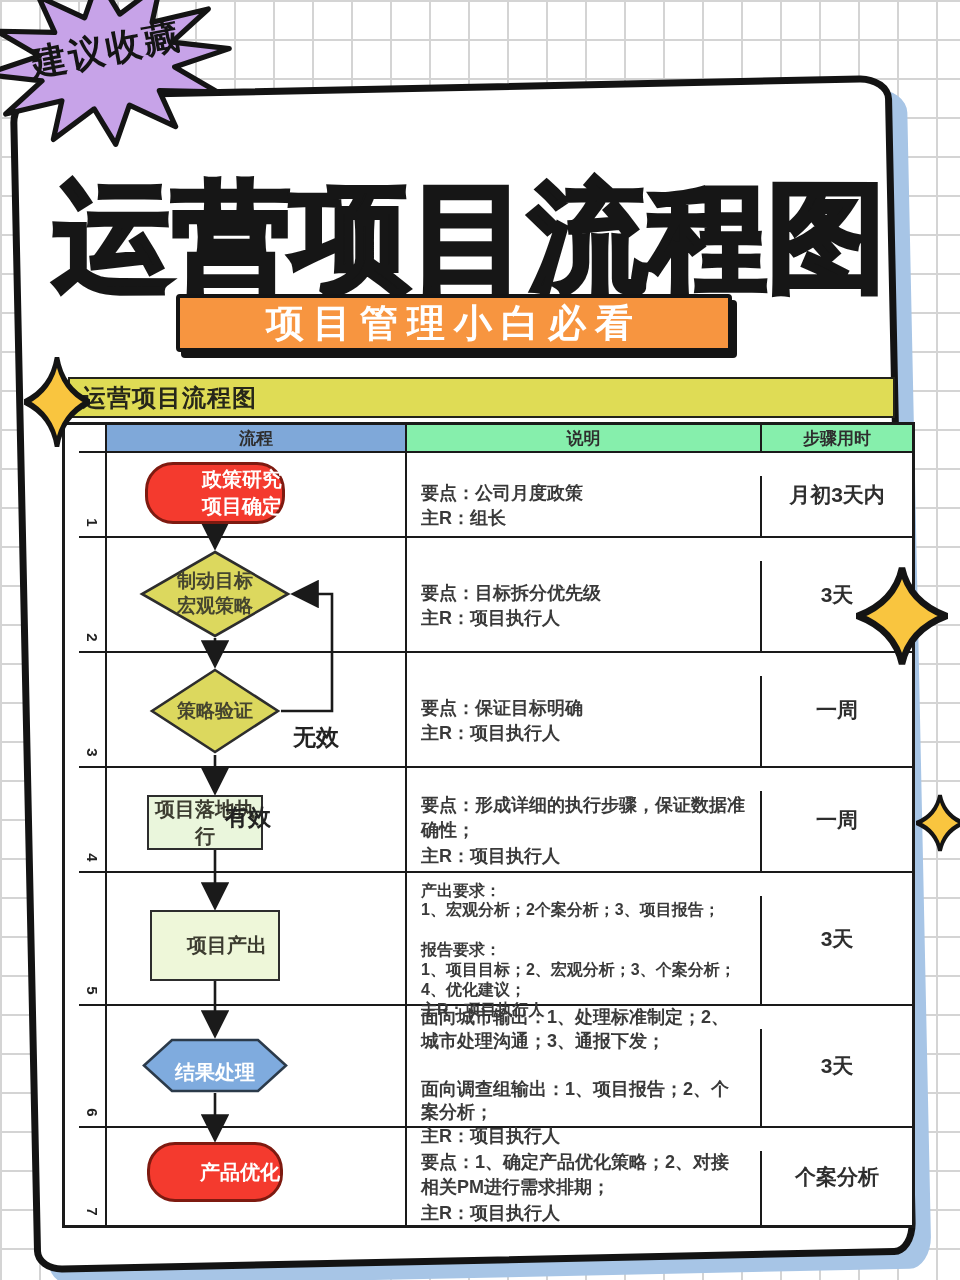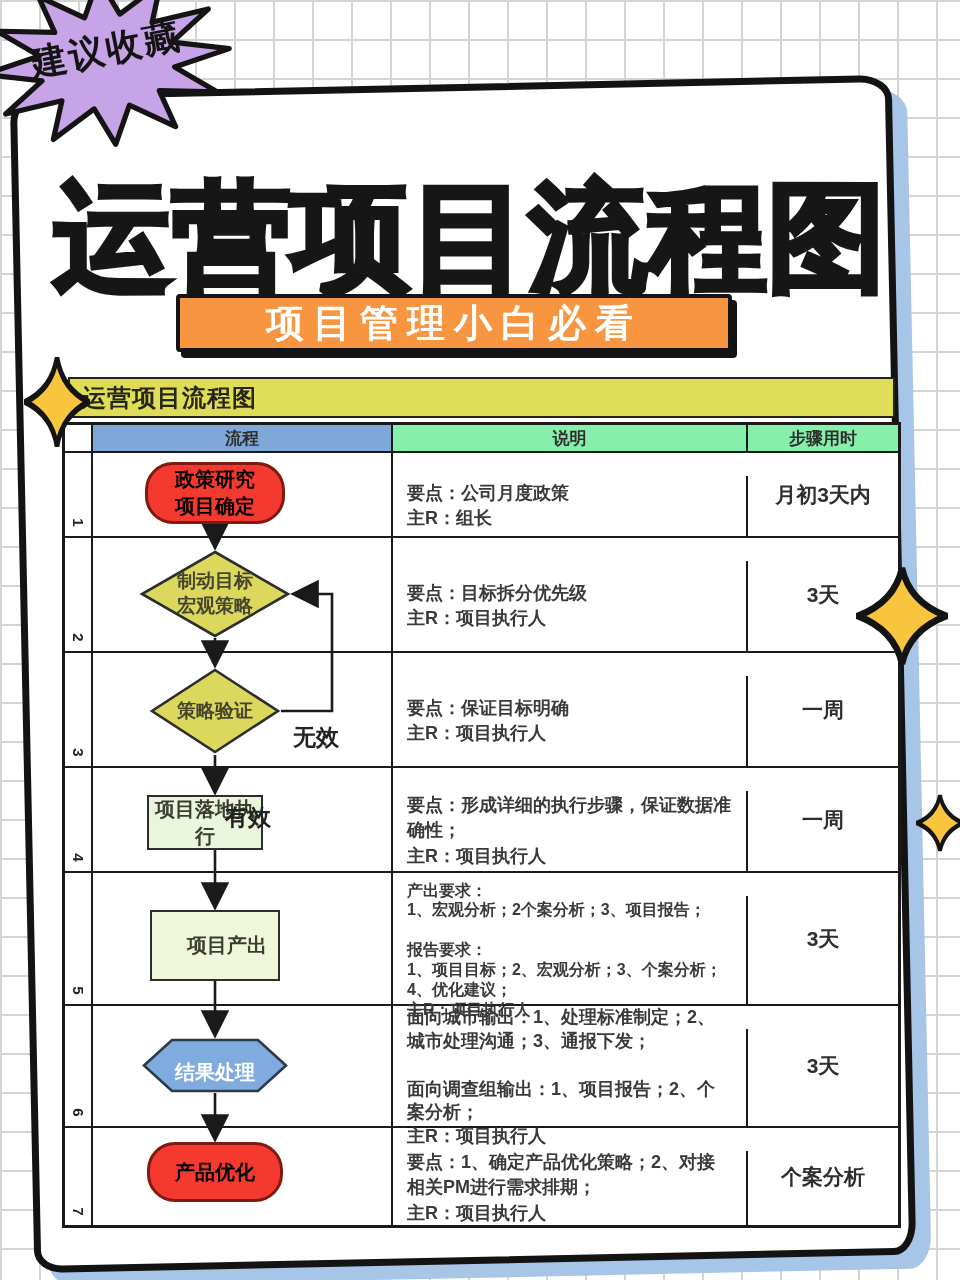--- a/index.html
+++ b/index.html
@@ -62,20 +62,21 @@
     padding-left:12px; box-sizing:border-box;
   }
 
   
   .table{
     left:62px; top:422px; width:833px; height:800px; z-index:3;
     background:#ffffff; border:3px solid #1a1a1a; box-sizing:content-box;
     display:grid;
     grid-template-columns:28px 300px 355px 150px;
     grid-template-rows:28px 85px 115px 115px 105px 133px 122px 97px;
+    padding-left:14px;
   }
   .cell{border-right:2.5px solid #1a1a1a; border-bottom:2.5px solid #1a1a1a; box-sizing:border-box;}
   .cell.lastcol{border-right:none;}
   .cell.lastrow{border-bottom:none;}
   .hcell{display:flex; align-items:center; justify-content:center;
     font-size:17px; font-weight:bold; color:#2e2e2e;}
   .h-proc{background:#7fa8d9;}
   .h-info{background:#86efac;}
   .c-num{display:flex; align-items:flex-end; justify-content:center; padding-bottom:5px;}
   .c-num span{transform:rotate(90deg); font-size:15px; font-weight:bold; color:#222;}
@@ -86,22 +87,22 @@
   .c-desc.mid{font-size:18px; line-height:1.32;}
   .c-time{display:flex; align-items:center; justify-content:center;
     font-size:21px; font-weight:bold; color:#2e2e2e; text-align:center; padding:0 6px;}
 
   
   .flow-layer{left:62px; top:422px; width:833px; height:800px; z-index:4; pointer-events:none;}
   .flow-layer > *{position:absolute;}
   .shape-label{white-space:pre-line; text-align:center;}
   .shape-red{
     background:#f43a2e; border:3px solid #7e1a10; border-radius:28px;
-    display:flex; align-items:center; justify-content:center;
-    color:#000000; font-weight:900; font-size:20px; line-height:1.35; box-sizing:border-box;
+    display:flex; align-items:center; justify-content:flex-end;
+    color:#ffffff; font-weight:900; font-size:20px; line-height:1.35; box-sizing:border-box;
   }
   .shape-rect{
     border:2.5px solid #2d2d2d;
     display:flex; align-items:center; justify-content:center;
     color:#3c3c30; font-weight:900; font-size:20px; box-sizing:border-box;
   }
   .poly-wrap{display:flex; align-items:center; justify-content:center;}
   .poly-wrap svg{position:absolute; left:0; top:0;}
   .poly-wrap .shape-label{position:relative; font-weight:900;}
   .diamond-label{color:#45452f; font-size:19px; line-height:1.3;}

